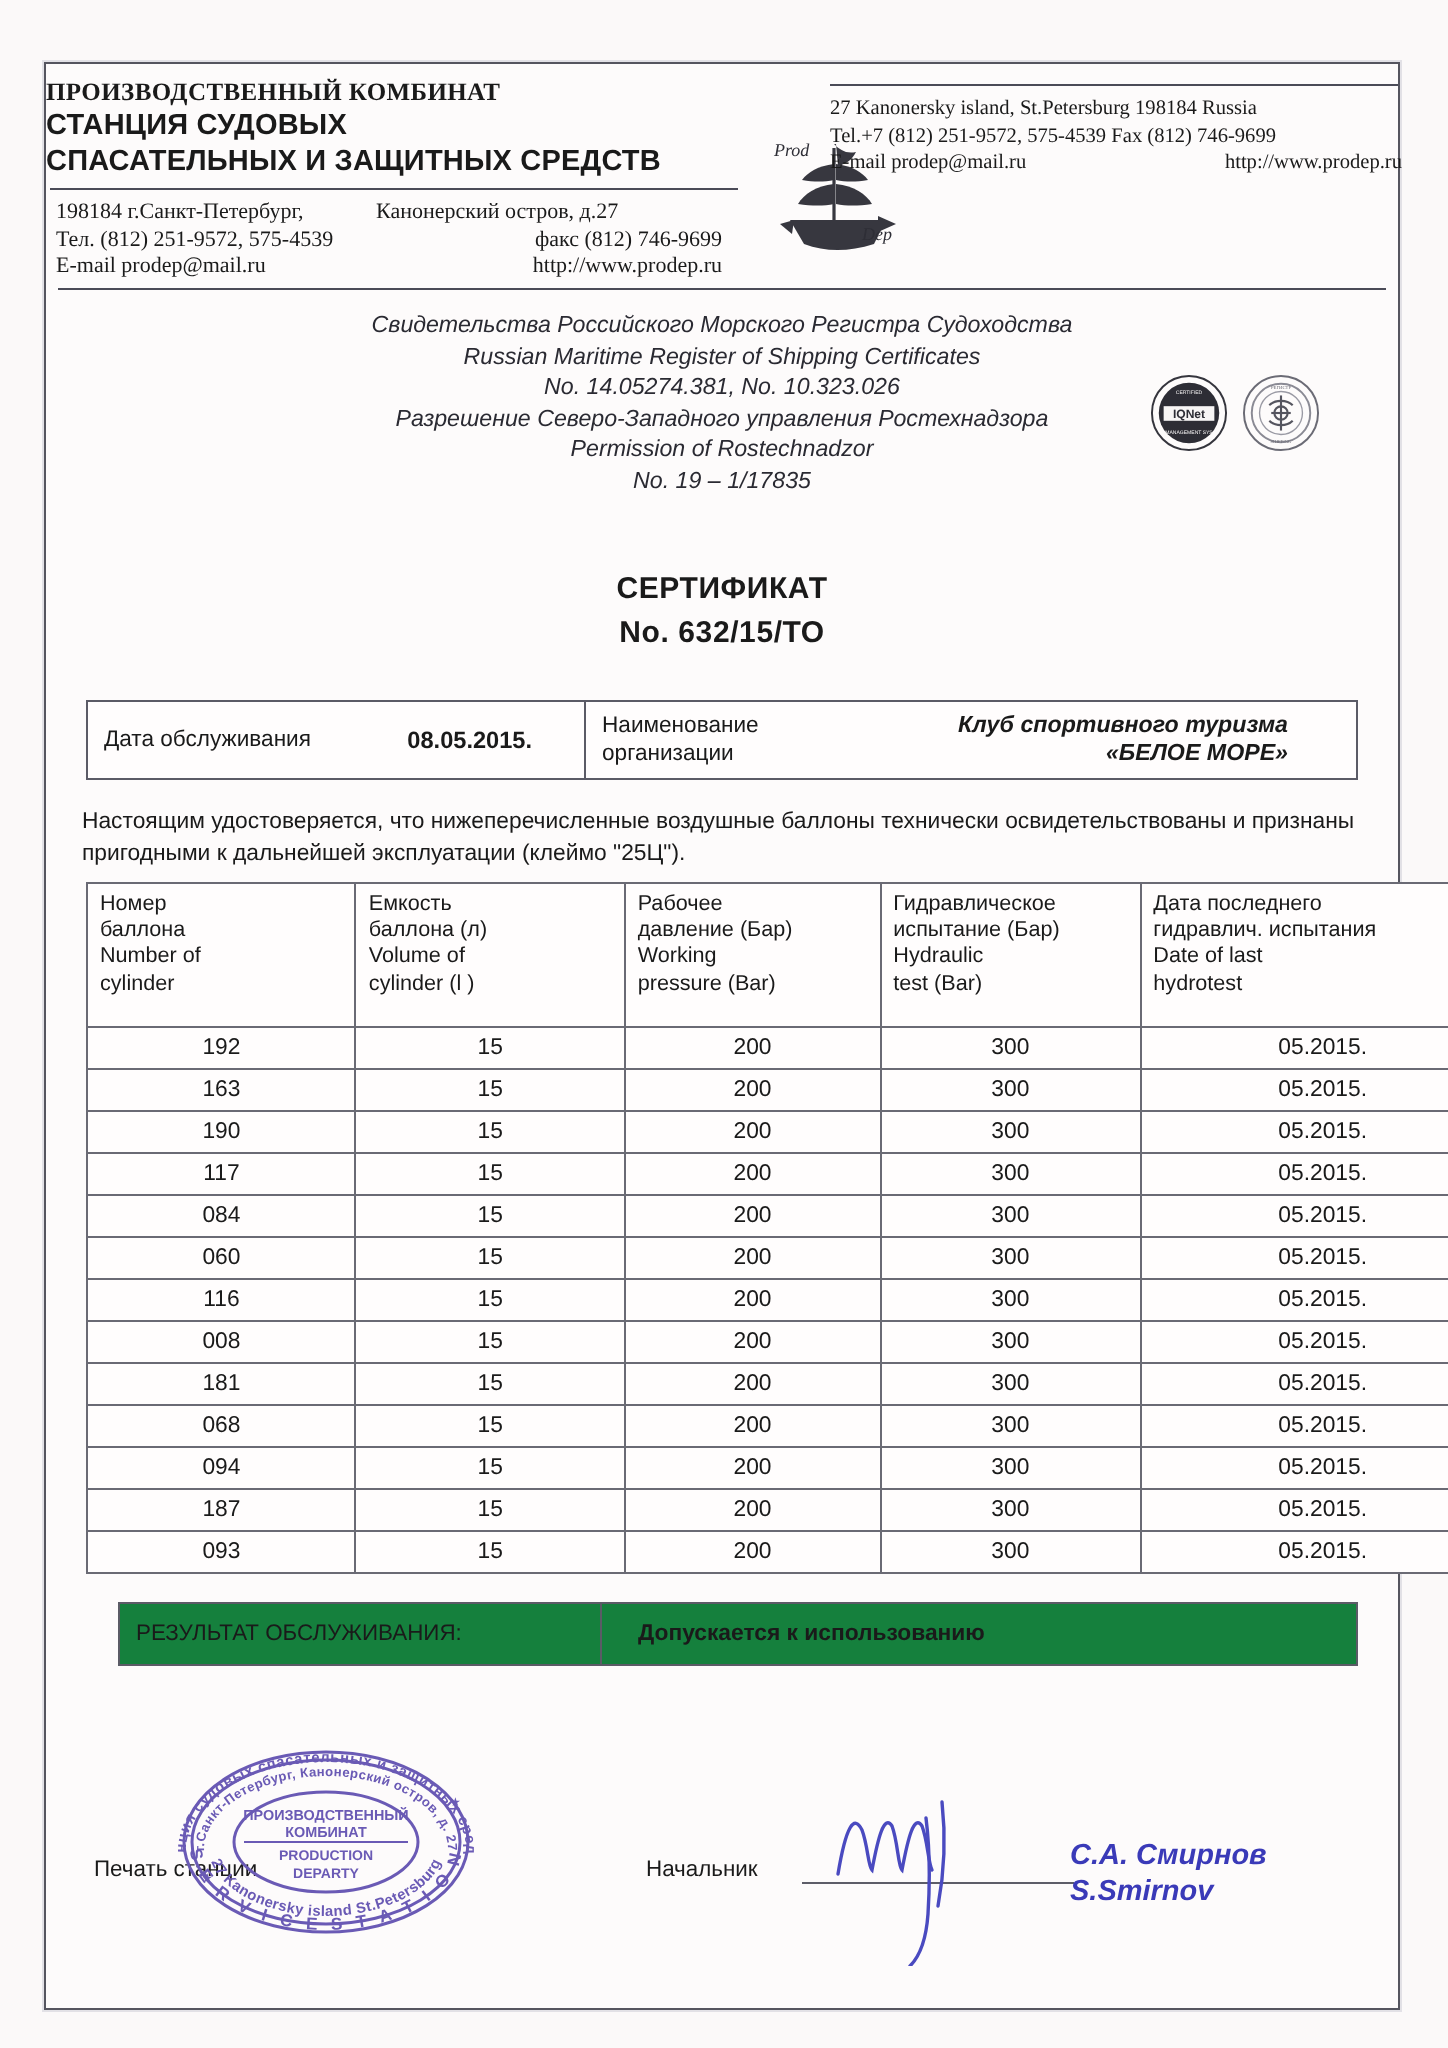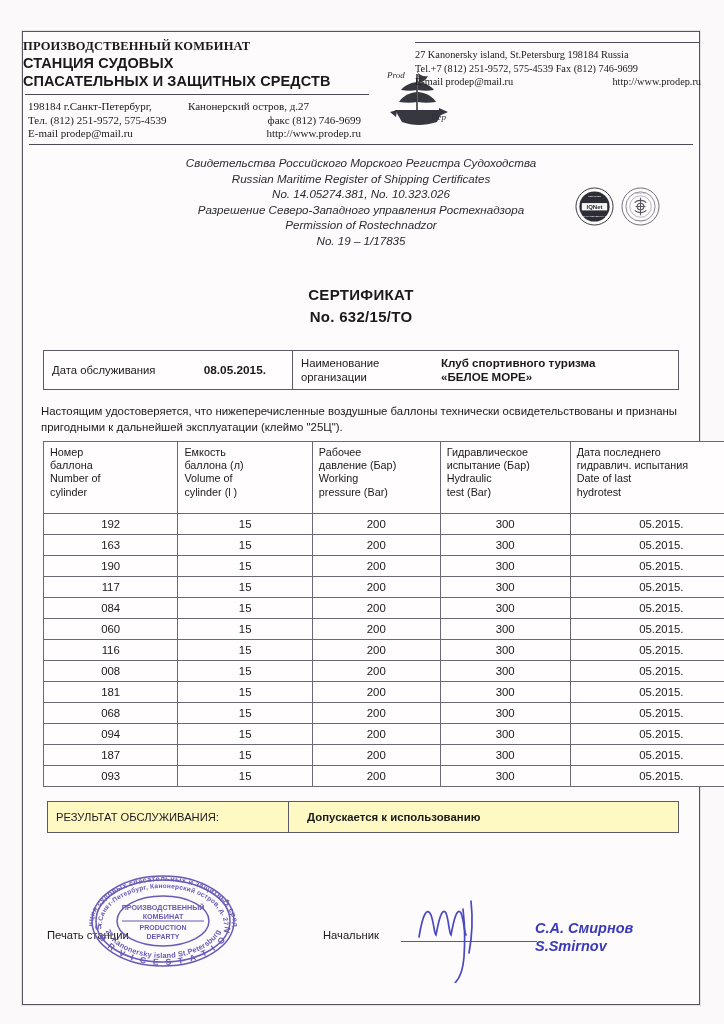--- a/index.html
+++ b/index.html
@@ -151,21 +151,21 @@
     display: flex;
     align-items: center;
     padding: 0 8px;
   }
   .ib-1 { width: 232px; border-right: 1.1px solid #5b5b66; justify-content: space-between; }
   .ib-2 { flex: 1; }
   .ib-lbl   { font-size: 11.3px; }
   .ib-val   { font-size: 11.8px; font-weight: bold; padding-right: 18px; }
   .ib-2 .stack { display: flex; width: 100%; align-items: center; }
   .ib-2 .namelbl { font-size: 11.3px; line-height: 14px; width: 140px; }
-  .ib-2 .nameval { flex: 1; text-align: left; font-size: 11.6px; font-weight: bold; line-height: 14px; padding-right: 26px; }
+  .ib-2 .nameval { flex: 1; text-align: right; font-size: 11.6px; font-weight: bold; line-height: 14px; padding-right: 26px; font-style: italic; }
 
   
   .statement {
     margin: 14px 20px 0 18px;
     font-size: 11.4px;
     line-height: 15.5px;
   }
 
   
   table.cyl {
@@ -195,25 +195,25 @@
   .col1 { width: 122px; }
   .col2 { width: 122px; }
   .col3 { width: 116px; }
   .col4 { width: 118px; }
   .col5 { width: 160px; }
   table.cyl tbody td.c5 { text-align: center; padding-left: 6px; }
   .hdr-sub { white-space: pre-line; }
 
   
   .result-box {
-    margin: 14px 20px 0 24px;
+    margin: 14px 20px 0 36px;
     border: 1.1px solid #5b5b66;
     display: flex;
     height: 30px;
-    background: #fef9c3;
+    background: #15803d;
   }
   .rb-1 {
     width: 232px;
     border-right: 1.1px solid #5b5b66;
     display: flex; align-items: center;
     padding-left: 8px;
     font-size: 11.2px;
   }
   .rb-2 {
     flex: 1; display: flex; align-items: center;

